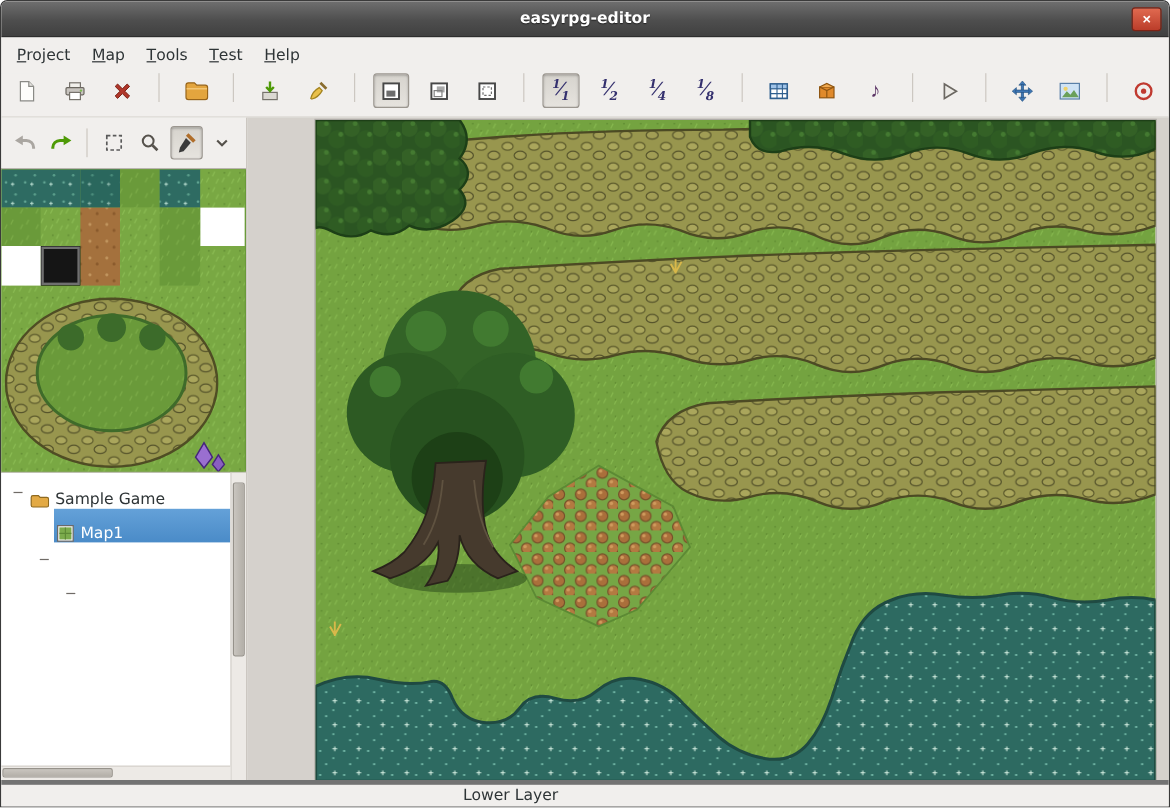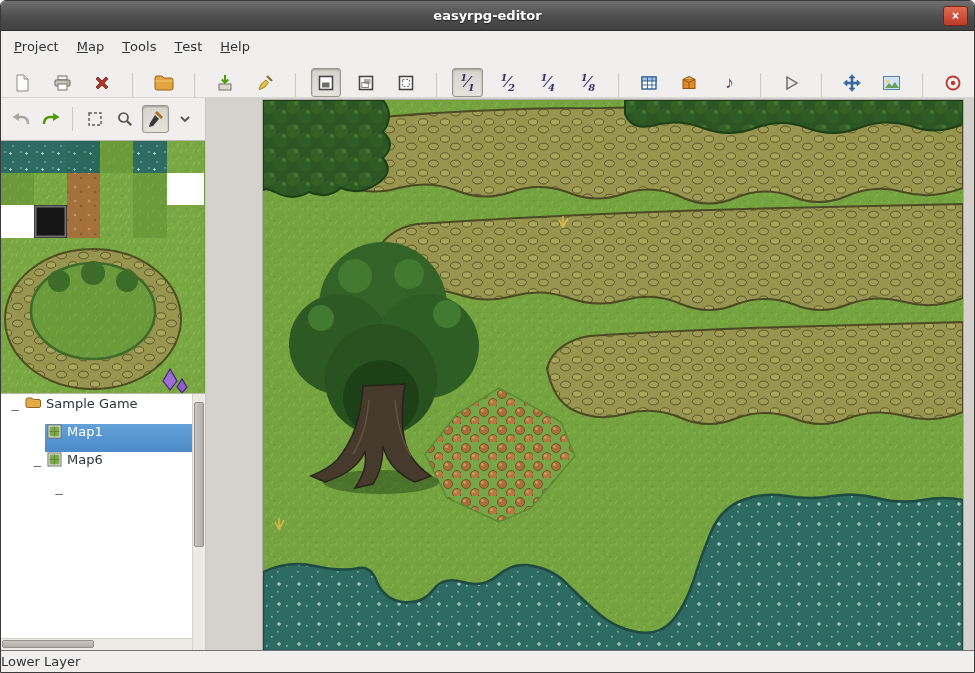--- a/index.html
+++ b/index.html
@@ -18,21 +18,21 @@
   .close-btn { position:absolute; right:6px; top:5px; width:25px; height:20px;
                background:linear-gradient(#e06a50,#bb3d2a); border:1px solid #7c2315;
                border-radius:3px; color:#fff; font-weight:bold; font-size:12px; line-height:1;
                display:flex; align-items:center; justify-content:center; cursor:pointer; }
 
   
   .menubar { flex:0 0 30px; height:30px; display:flex; align-items:stretch; padding:0 4px; background:#f1efed; }
   .menu-item { padding:0 9px; display:flex; align-items:center; cursor:default; }
 
   
-  .toolbar { flex:0 0 37px; height:37px; display:flex; align-items:flex-end; padding:0 6px;
+  .toolbar { flex:0 0 37px; height:37px; display:flex; align-items:flex-start; padding:0 6px;
              gap:10px; background:#f1efed; border-bottom:1px solid #d8d4cf; }
   .tb-btn { width:32px; height:29px; display:flex; align-items:center; justify-content:center;
             background:transparent; border:1px solid transparent; border-radius:3px; padding:0; cursor:pointer; }
   .tb-btn.pressed { border-color:#9b968f; background:linear-gradient(#d6d3cd,#e6e3de);
                     box-shadow:inset 0 1px 2px rgba(0,0,0,.28); }
   .tb-sep { width:1px; height:24px; background:#ccc7c1; margin:0 5px; flex:0 0 1px; }
   .glyph-music { color:#5c3566; font-size:17px; font-weight:bold; line-height:1; }
   .frac { font-family:"DejaVu Serif","Liberation Serif",serif; font-style:italic; font-weight:bold;
           color:#34306e; font-size:15px; line-height:1; white-space:nowrap; }
   .frac sup { font-size:10px; margin-right:-1px; }
@@ -55,40 +55,40 @@
   .tileset svg { display:block; }
 
   .tree-area { flex:1 1 auto; min-height:0; background:#ffffff; display:flex; position:relative; }
   .tree { flex:1 1 auto; overflow:hidden; padding-top:2px; }
   .tree-row { height:28px; display:flex; align-items:center; cursor:default; }
   .tree-row.d0 { padding-left:6px; }
   .tree-row.d1 { padding-left:28px; }
   .tree-row.d2 { padding-left:50px; }
   .tree-row.d3 { padding-left:72px; }
   .tr-exp { flex:0 0 16px; width:16px; text-align:center; color:#6f6b66; font-size:12px; }
-  .tr-body { flex:1 1 auto; height:100%; display:flex; align-items:flex-start; gap:5px; padding:0 4px 0 2px; }
+  .tr-body { flex:1 1 auto; height:100%; display:flex; align-items:flex-end; gap:5px; padding:0 4px 0 2px; }
   .tree-row.selected .tr-body { background:linear-gradient(#64a1d8,#4a8bc8); color:#ffffff; }
   .tr-label { white-space:nowrap; }
 
   .vscroll { flex:0 0 13px; width:13px; background:#edeae6; border-left:1px solid #d5d1cc; }
   .vthumb { margin:8px 1px 0 1px; height:145px; border-radius:2px;
             background:linear-gradient(90deg,#c9c5bf,#b3afa8); border:1px solid #96928b; }
   .hscroll { position:absolute; left:0; right:13px; bottom:0; height:12px;
              background:#edeae6; border-top:1px solid #d5d1cc; }
   .hthumb { margin:1px; width:92px; height:8px; border-radius:2px;
             background:linear-gradient(#c9c5bf,#b3afa8); border:1px solid #96928b; }
 
   .main-area { flex:1 1 auto; position:relative; background:#d5d1cc; overflow:hidden; }
   .map-canvas { position:absolute; left:57px; top:2px; width:700px; height:551px;
                 box-shadow:0 0 0 1px rgba(0,0,0,.18); cursor:crosshair; }
   .map-canvas svg { display:block; }
 
   
-  .statusbar { flex:0 0 22px; height:22px; border-top:1px solid #737373; background:#f1efed;
-               display:flex; align-items:center; justify-content:flex-start; padding-right:124px; }
+  .statusbar { flex:0 0 22px; height:22px; border-top:4px solid #737373; background:#f1efed;
+               display:flex; align-items:center; justify-content:center; padding-right:124px; }
 </style>
 </head>
 <body>
 
 <div class="window">
 
   <header class="titlebar">
     <span class="title">easyrpg-editor</span>
     <button class="close-btn">
       <span>×</span>
@@ -370,28 +370,20 @@
                 <path d="M2.5 7.5h10M7.5 2.5v10" stroke="#5e8a36" stroke-width="1"></path>
               </svg>
               <span class="tr-label">Map1</span>
             </span>
           </div>
 
 
 
           <div class="tree-row d1">
             <span class="tr-exp">−</span>
-            <span class="tr-body">
-              <svg width="15" height="15" viewBox="0 0 15 15">
-                <rect x="1" y="1" width="13" height="13" fill="#f2f2ee" stroke="#6a6a6a"></rect>
-                <rect x="2.5" y="2.5" width="10" height="10" fill="#7cab4c"></rect>
-                <path d="M2.5 7.5h10M7.5 2.5v10" stroke="#5e8a36" stroke-width="1"></path>
-              </svg>
-              <span class="tr-label">Map6</span>
-            </span>
           </div>
 
 
           <div class="tree-row d2">
             <span class="tr-exp">−</span>
           </div>
 
 
 
         </div>

